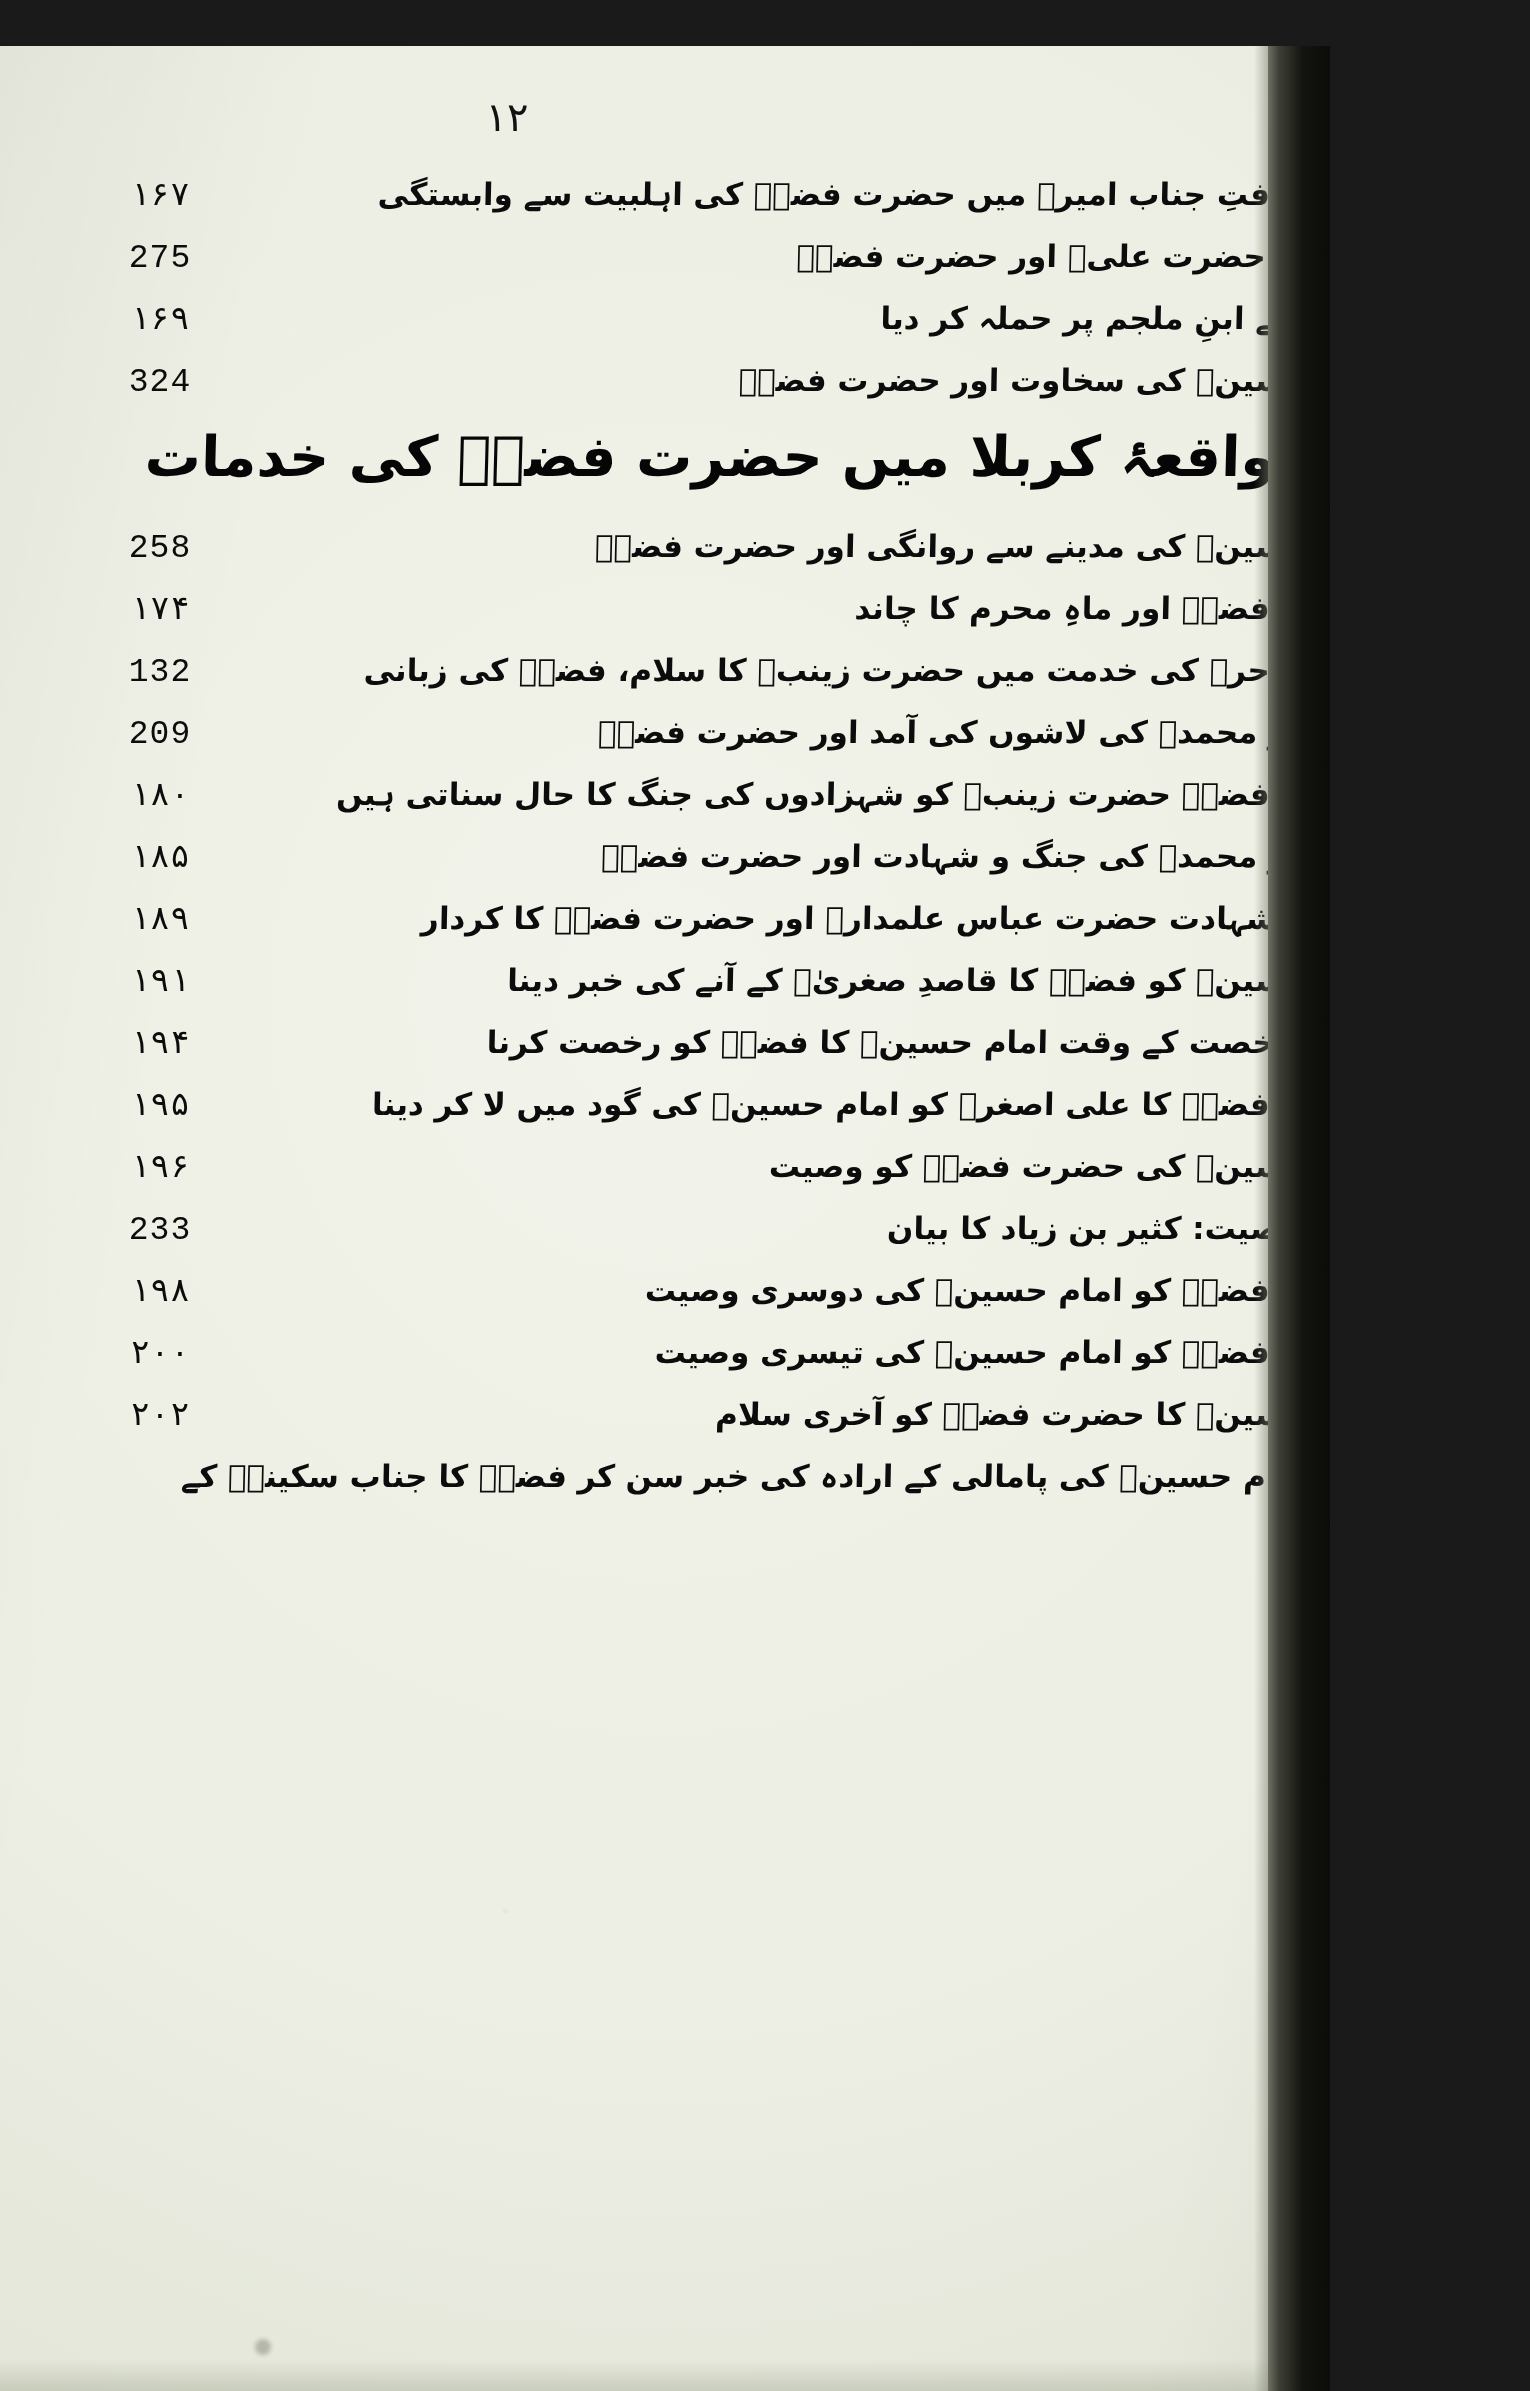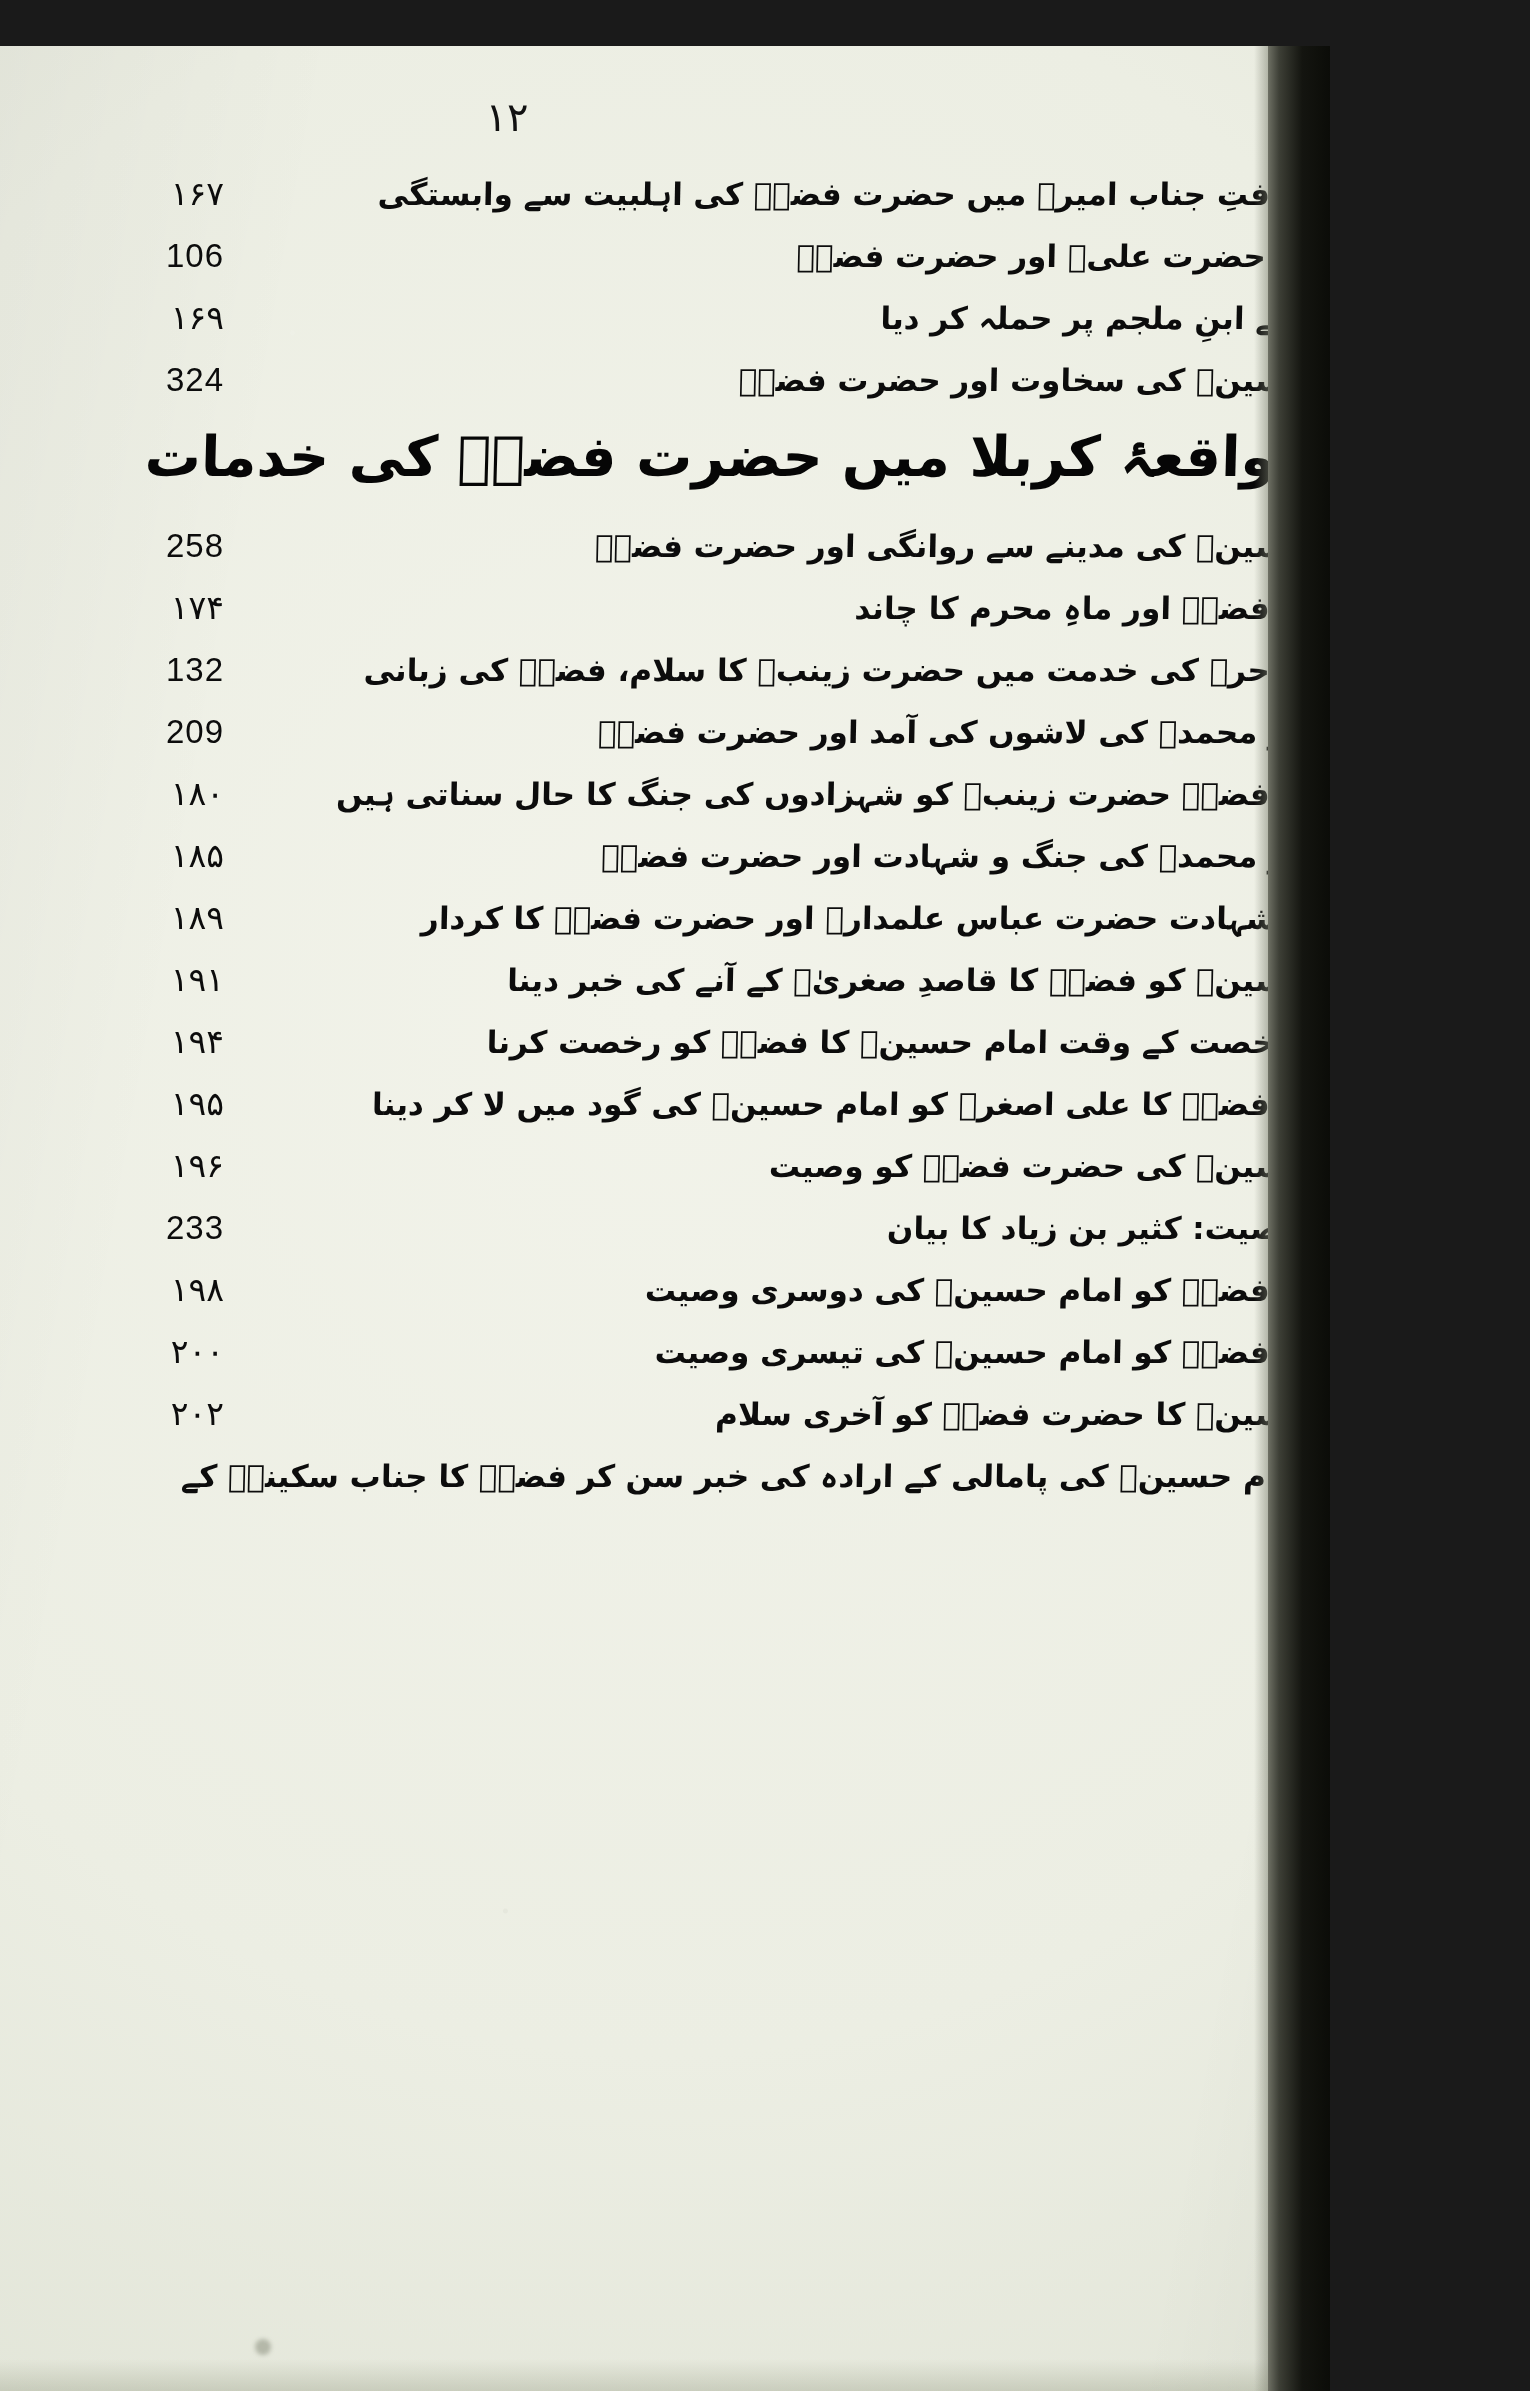--- a/index.html
+++ b/index.html
@@ -91,24 +91,24 @@
     color:#0c0c0c;
     font-family:"DejaVu Sans","Liberation Sans",sans-serif;
     padding-left:24px;
     white-space:nowrap;
     overflow:visible;
     font-weight:600;
     transform:skewX(-1.2deg);
   }
   .row .pg{
     flex:0 0 128px;
-    text-align:right;
+    text-align:center;
     font-size:33px;
     color:#0c0c0c;
-    font-family:Liberation Sans, sans-serif;
+    font-family:Liberation Mono, monospace;
     letter-spacing:1px;
   }
   .row.nopg .pg{visibility:hidden;}
 
   .chapter-label{
     text-align:right;
     font-size:36px;
     font-weight:700;
     color:#0a0a0a;
     margin:30px 186px 4px 0;
@@ -148,21 +148,21 @@
     </div>
 
     <div class="toc">
 
       <div class="row">
         <div class="title">عہدِ خلافتِ جناب امیرؑ میں حضرت فضہؑ کی اہلبیت سے وابستگی</div>
         <div class="pg">۱۶۷</div>
       </div>
       <div class="row">
         <div class="title">شہادتِ حضرت علیؑ اور حضرت فضہؑ</div>
-        <div class="pg">106</div>
+        <div class="pg">275</div>
       </div>
       <div class="row">
         <div class="title">فضہؑ نے ابنِ ملجم پر حملہ کر دیا</div>
         <div class="pg">۱۶۹</div>
       </div>
       <div class="row">
         <div class="title">امام حسینؑ کی سخاوت اور حضرت فضہؑ</div>
         <div class="pg">324</div>
       </div>
 

